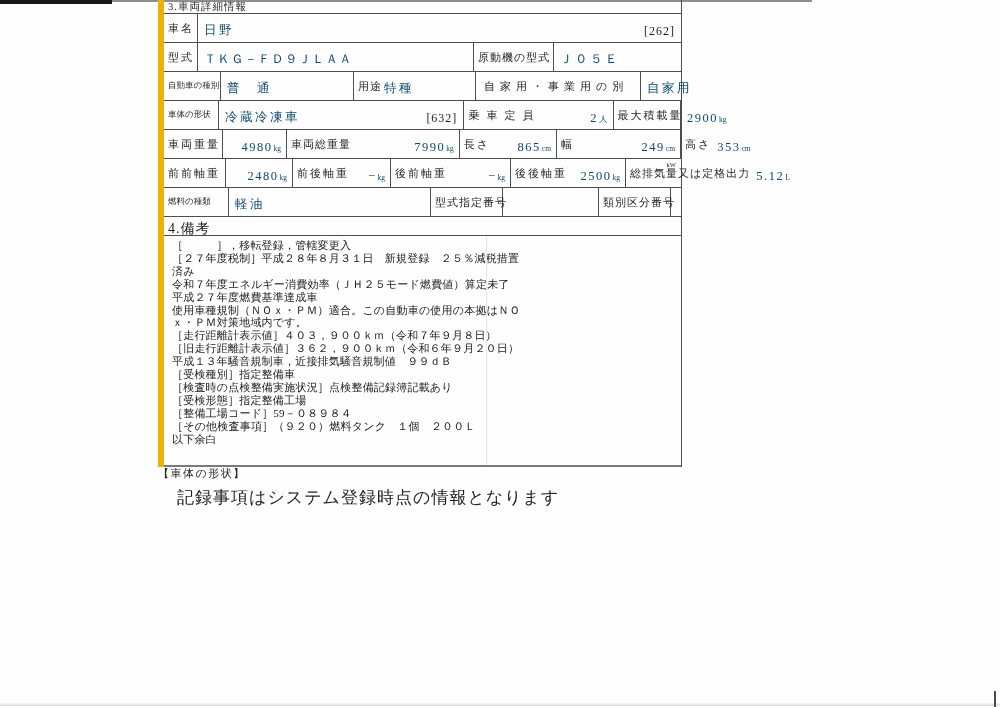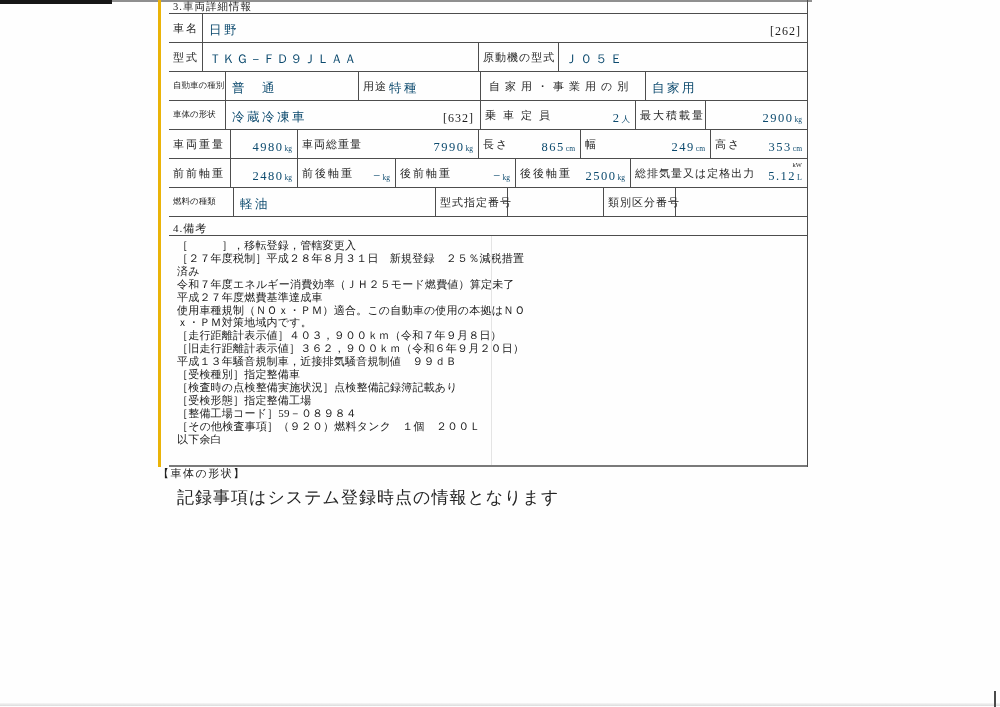--- a/index.html
+++ b/index.html
@@ -7,22 +7,22 @@
         font-family:"Liberation Serif","DejaVu Serif",serif;color:#1c1c1c;}
 
   
   .scan-bar-left{position:absolute;left:0;top:0;width:112px;height:4px;background:#161616;}
   .scan-line-top{position:absolute;left:112px;top:0;width:700px;height:2px;background:#8f8f8f;}
   .scan-bottom{position:absolute;left:0;bottom:1px;width:100%;height:3px;
                background:linear-gradient(#f6f6f6,#dcdcdc);}
   .scan-tick-br{position:absolute;right:4px;bottom:0;width:2px;height:16px;background:#4a4a4a;}
 
   
-  .vtable{position:absolute;left:158px;top:0;width:650px;box-sizing:border-box;
-          border-left:3px solid #eab308;border-right:1px solid #4d4d4d;background:transparent;padding-left:8px;}
+  .vtable{position:absolute;left:158px;top:0;width:524px;box-sizing:border-box;
+          border-left:6px solid #eab308;border-right:1px solid #4d4d4d;background:transparent;}
   .trow{display:flex;height:28px;border-bottom:1px solid #4d4d4d;position:relative;}
   .trow.title3{height:13px;border-bottom:1px solid #4d4d4d;}
   .trow.title4{height:18px;border-bottom:1px solid #4d4d4d;}
   .ttext{font-size:10.5px;line-height:12px;padding-left:4px;letter-spacing:1px;white-space:nowrap;align-self:flex-end;}
   .cell{box-sizing:border-box;display:flex;position:relative;min-width:0;}
   .br{border-right:1px solid #4d4d4d;}
   .grow{flex:1;}
   .lbl{font-size:11px;color:#262626;align-self:center;padding-left:4px;letter-spacing:2px;white-space:nowrap;}
   .lsp0{letter-spacing:0;font-size:8.5px;}
   .lsp1{letter-spacing:1px;}
@@ -189,21 +189,21 @@
       </div>
       <div class="cell br" style="width:72px">
         <span class="lbl lsp1">類別区分番号</span>
       </div>
       <div class="cell grow">
         <span class="val"></span>
       </div>
     </div>
 
     <div class="trow title4">
-      <span class="ttext" style="font-size:11px;line-height:13px">4.備考</span>
+      <span class="ttext" style="font-size:14px;line-height:13px">4.備考</span>
     </div>
 
     <div class="remarks">
       <div class="fold"></div>
       <div>
           <div class="bk-line">［　　　］，移転登録，管轄変更入</div>
           <div class="bk-line">［２７年度税制］平成２８年８月３１日　新規登録　２５％減税措置</div>
           <div class="bk-line">済み</div>
           <div class="bk-line">令和７年度エネルギー消費効率（ＪＨ２５モード燃費値）算定未了</div>
           <div class="bk-line">平成２７年度燃費基準達成車</div>

